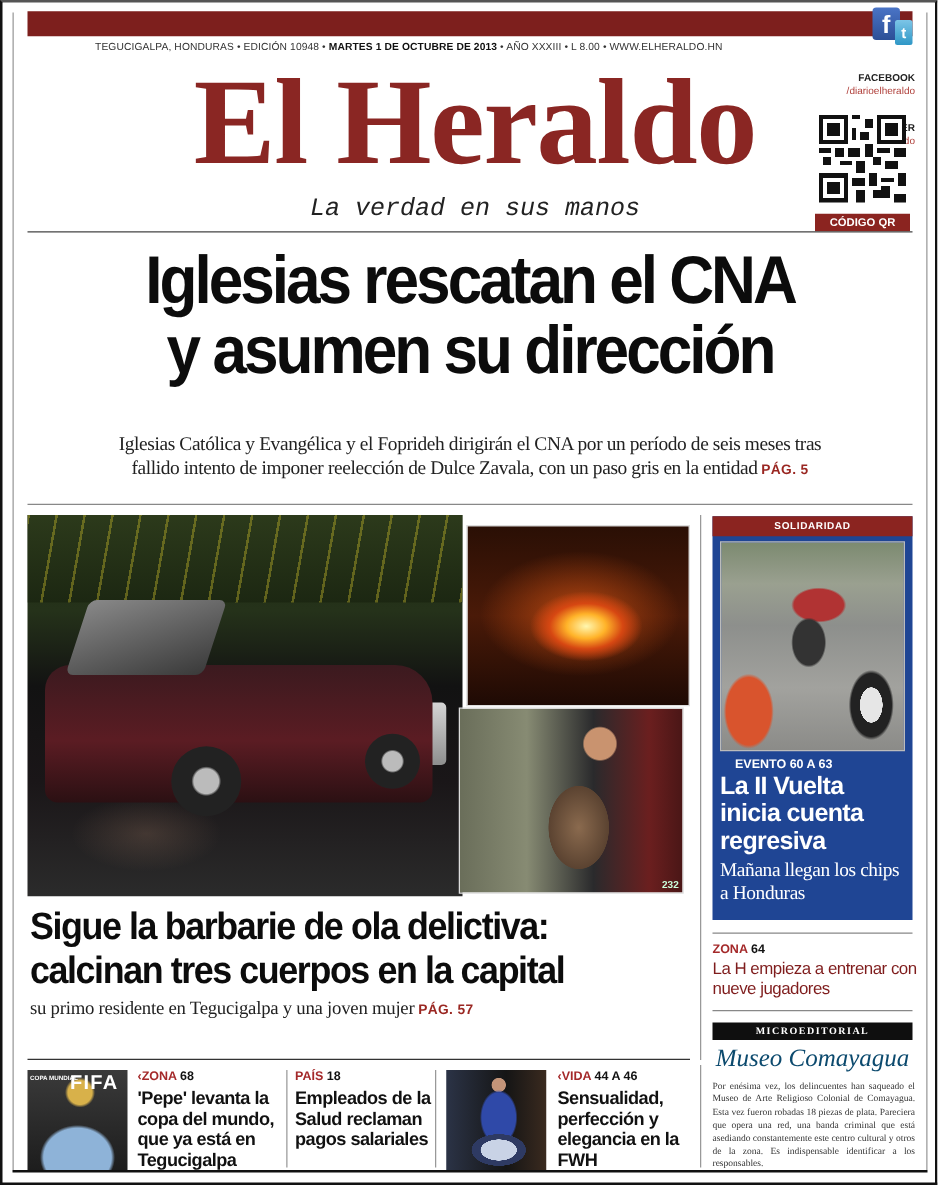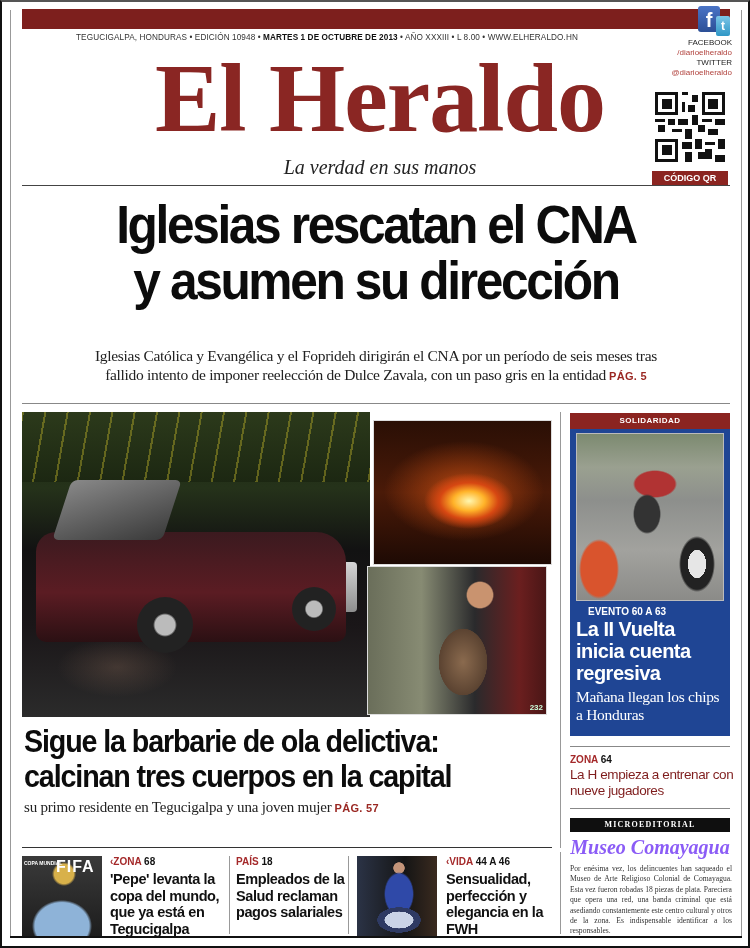--- a/index.html
+++ b/index.html
@@ -12,27 +12,27 @@
 
   
   .top-bar { position: absolute; left: 22px; top: 9px; width: 708px; height: 20px; background: #7d1f1d; }
   .dateline { position: absolute; left: 22px; top: 33px; width: 610px; text-align: center; font-size: 8.2px; letter-spacing: 0.1px; color: #333; font-family: "Liberation Sans", sans-serif; }
   .dateline b { color: #111; font-weight: bold; }
 
   .social { position: absolute; left: 648px; top: 6px; width: 84px; text-align: right; font-size: 8px; line-height: 10px; }
   .social-icons { position: relative; height: 32px; }
   .fb-icon { position: absolute; right: 12px; top: 0; width: 22px; height: 26px; background: linear-gradient(#4a74c6,#2c4f96); border-radius: 3px; color: #fff; font-weight: bold; font-size: 20px; line-height: 28px; text-align: center; font-family: "Liberation Sans", sans-serif; }
   .tw-icon { position: absolute; right: 2px; top: 10px; width: 14px; height: 20px; background: linear-gradient(#7cc5e7,#2f97c6); border-radius: 2px; color: #fff; font-weight: bold; font-size: 12px; line-height: 20px; text-align: center; }
-  .social .lbl { font-weight: normal; color: #222; font-size: 8px; }
+  .social .lbl { font-weight: bold; color: #222; font-size: 8px; margin-top: 20px; }
   .social .handle { color: #b0403b; font-size: 8px; }
   .qr { position: absolute; left: 655px; top: 92px; width: 70px; height: 70px; }
   .qr-badge { position: absolute; left: 652px; top: 171px; width: 76px; height: 14px; background: #8b2420; color: #fff; font-weight: bold; font-size: 9px; line-height: 14px; text-align: center; }
 
   .logo { position: absolute; left: 120px; top: 48px; width: 520px; text-align: center; font-family: "Liberation Serif", serif; font-weight: bold; font-size: 98px; line-height: 100px; color: #8a2623; letter-spacing: -1px; }
-  .tagline { position: absolute; left: 120px; top: 156px; width: 520px; text-align: center; font-family: Liberation Serif, serif; font-style: italic; font-size: 20px; color: #222; }
+  .tagline { position: absolute; left: 120px; top: 156px; width: 520px; text-align: center; font-family: Liberation Mono, monospace; font-style: italic; font-size: 20px; color: #222; }
   .mast-rule { position: absolute; left: 22px; top: 185px; width: 708px; height: 1px; background: #444; }
 
   
   .lead-headline { position: absolute; left: 22px; top: 196px; width: 708px; text-align: center; font-family: "Liberation Sans", sans-serif; font-weight: bold; font-size: 54px; line-height: 56px; letter-spacing: -2.6px; color: #0c0c0c; transform: scaleX(0.92); transform-origin: center top; }
   .lead-deck { position: absolute; left: 22px; top: 346px; width: 708px; text-align: center; font-family: "Liberation Serif", serif; font-size: 15.5px; line-height: 19px; color: #222; letter-spacing: -0.3px; }
   .page-ref { color: #9a2722; font-family: "Liberation Sans", sans-serif; font-weight: bold; font-size: 11px; letter-spacing: 0.3px; margin-left: 3px; }
   .lead-rule { position: absolute; left: 22px; top: 403px; width: 708px; height: 1px; background: #888; }
 
   
   .photo { position: absolute; overflow: hidden; }
@@ -94,21 +94,21 @@
     linear-gradient(180deg, #7c8a70 0%, #9aa090 20%, #8d8f8c 40%, #a2a29e 70%, #8b8b88 100%); }
   .promo-kicker { position: absolute; left: 6px; top: 193px; font-size: 10px; font-weight: bold; color: #fff; padding-left: 12px; }
   .promo-title { position: absolute; left: 6px; top: 205px; width: 150px; font-size: 20px; line-height: 22px; font-weight: bold; color: #fff; letter-spacing: -0.5px; }
   .promo-sub { position: absolute; left: 6px; top: 275px; width: 152px; font-family: "Liberation Serif", serif; font-size: 15.5px; line-height: 18px; color: #fff; letter-spacing: -0.3px; }
   .rc-rule1 { position: absolute; left: 570px; top: 746px; width: 160px; height: 1px; background: #888; }
   .zona-kicker { position: absolute; left: 570px; top: 754px; font-size: 10px; font-weight: bold; color: #111; }
   .zona-kicker .sec { color: #a4292a; }
   .zona-title { position: absolute; left: 570px; top: 767px; width: 164px; font-size: 13.5px; font-weight: normal; line-height: 16px; color: #7f1d1d; letter-spacing: -0.4px; }
   .rc-rule2 { position: absolute; left: 570px; top: 808px; width: 160px; height: 1px; background: #888; }
   .micro-bar { position: absolute; left: 570px; top: 818px; width: 160px; height: 14px; background: #0f0f0f; color: #fff; font-family: "Liberation Serif", serif; font-weight: bold; font-size: 8px; letter-spacing: 1.2px; text-align: center; line-height: 14px; }
-  .micro-title { position: absolute; left: 570px; top: 834px; width: 160px; text-align: center; font-family: "Liberation Serif", serif; font-style: italic; font-size: 20px; line-height: 26px; color: #8b5cf6; font-weight: bold; }
+  .micro-title { position: absolute; left: 570px; top: 834px; width: 160px; text-align: center; font-family: "Liberation Serif", serif; font-style: italic; font-size: 20px; line-height: 26px; color: #0c4a6e; }
   .micro-body { position: absolute; left: 570px; top: 864px; width: 162px; font-family: "Liberation Serif", serif; font-size: 7.6px; line-height: 10.4px; color: #333; text-align: justify; }
 </style>
 </head>
 <body>
 
 <div class="page-frame"></div>
 <div class="left-rule"></div>
 <div class="right-rule"></div>
 
 <div class="top-bar"></div>

